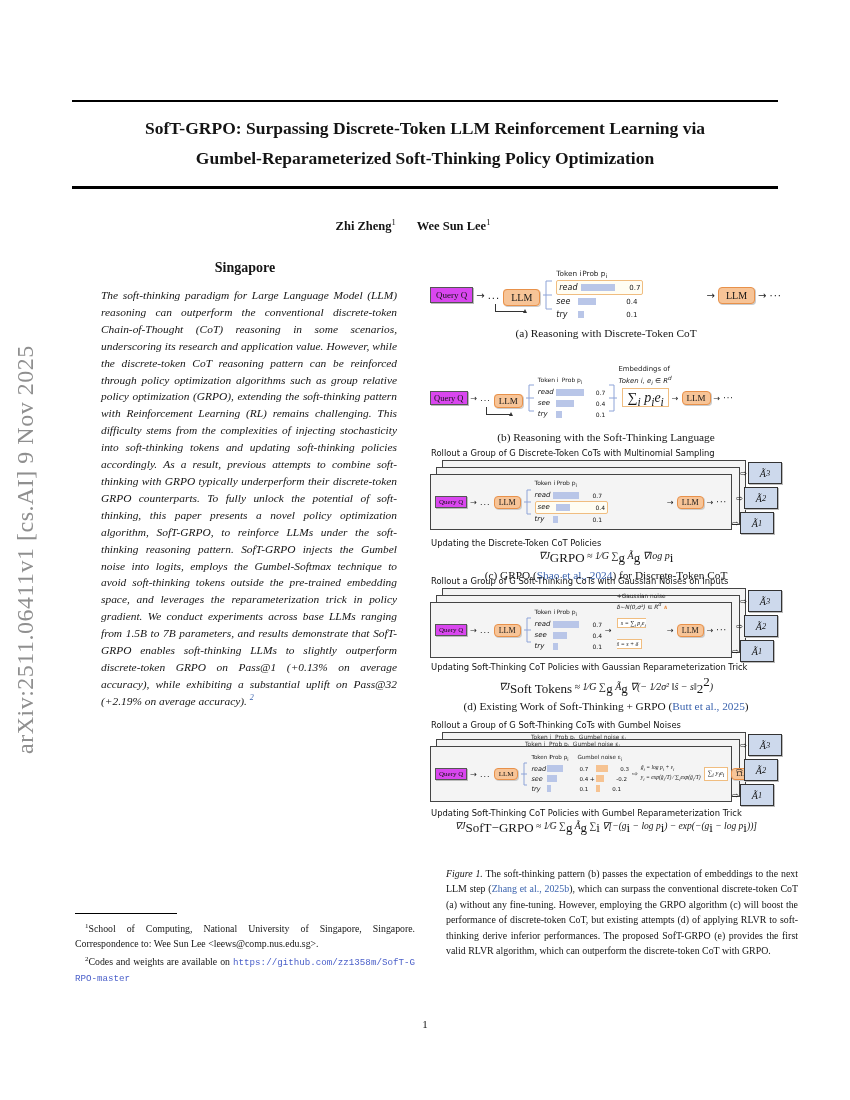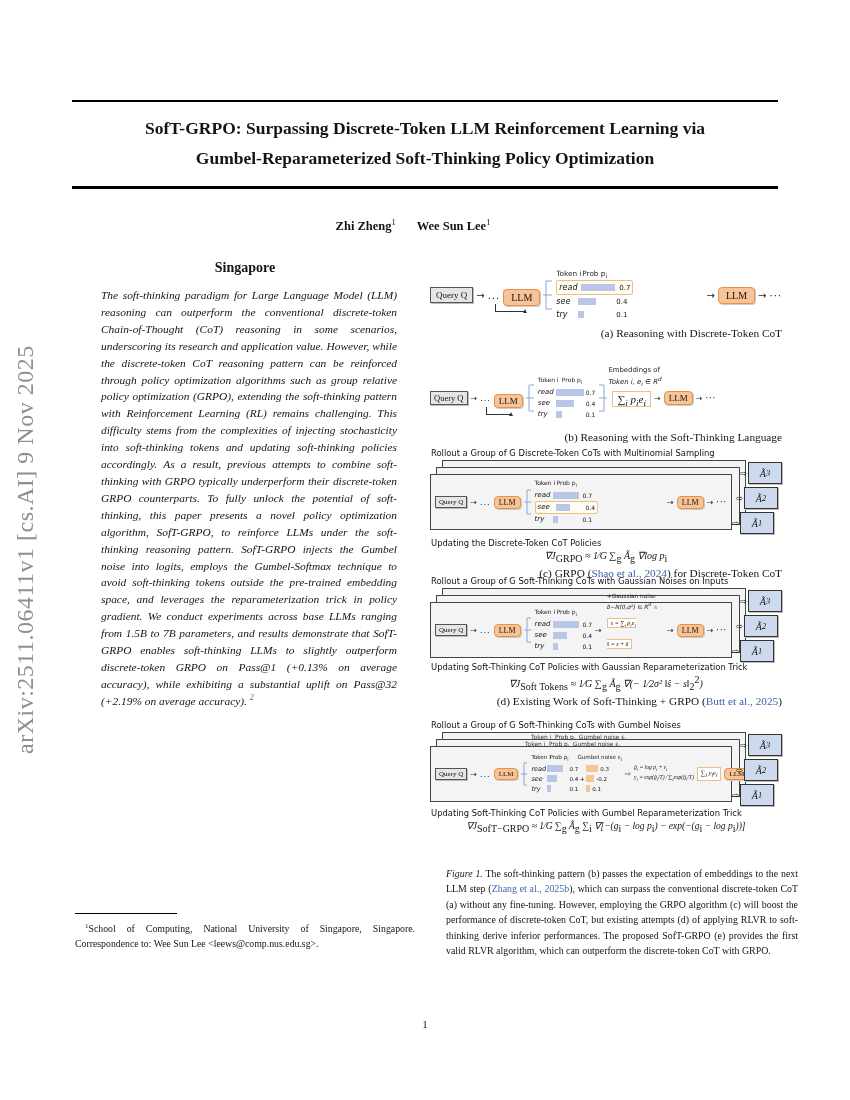--- a/index.html
+++ b/index.html
@@ -37,58 +37,58 @@
   .fn{ text-align:justify;margin:0;}
   .fn sup{font-size:7px;}
   .fn-indent{display:inline-block;width:10px;}
   .mono-link{font-family:"Liberation Mono",monospace;font-size:9.2px;color:#4a5fc9;word-break:break-all;}
 
   .page-num{position:absolute;left:0;top:1018px;width:850px;text-align:center;font-size:11px;}
 
   
   .col-right{position:absolute;left:430px;top:262px;width:352px;font-family:"DejaVu Sans",sans-serif;}
   .subfig{position:absolute;left:0;width:352px;}
-  .subcap{text-align:right;font-size:11.3px;font-family:"Liberation Serif",serif;color:#141414;margin-top:3px;}
+  .subcap{text-align:center;font-size:11.3px;font-family:"Liberation Serif",serif;color:#141414;margin-top:3px;}
   .cite{color:#3c64ae;}
 
   .drow{display:flex;align-items:center;gap:3px;}
-  .qbox{background:#e5e5e5;border:1px solid #555;padding:2px 5px;font-size:9px;
+  .qbox{background:#d946ef;border:1px solid #555;padding:2px 5px;font-size:9px;
         font-family:"Liberation Serif",serif;white-space:nowrap;box-shadow:1px 1px 0 #bbb;}
   .llm{background:#f7c497;border:1.5px solid #e8914a;border-radius:4px;padding:2px 7px;
        font-size:10px;font-family:"Liberation Serif",serif;box-shadow:1px 1px 0 #ccc;}
   .ar{font-size:10px;color:#222;}
   .dots{font-size:10px;letter-spacing:1px;}
   .loopwrap{position:relative;}
   .loop{position:absolute;left:-8px;right:40%;bottom:-7px;height:7px;
         border-left:1px solid #333;border-bottom:1px solid #333;}
   .loop:after{content:"";position:absolute;right:-2px;bottom:-2px;width:0;height:0;
         border-left:2.5px solid transparent;border-right:2.5px solid transparent;
         border-bottom:4px solid #333;}
 
   .fan{flex:0 0 auto;}
   .ttable{display:flex;flex-direction:column;}
   .thead{display:flex;font-size:7.3px;color:#222;margin-bottom:1px;white-space:nowrap;}
   .trow{display:flex;align-items:center;height:13px;}
   .tname{width:22px;font-style:italic;font-size:8px;}
   .barbox{width:36px;display:flex;}
   .bar{height:7px;background:#b9c6e8;}
   .gbar{height:7px;background:#f6c392;}
-  .tprob{font-size:7px;margin-left:2px;text-align:right;}
+  .tprob{font-size:7px;margin-left:12px;text-align:right;}
   .w07{width:34px}.w04{width:18px}.w01{width:6px}
   .sw07{width:26px}.sw04{width:14px}.sw01{width:5px}
   .g03{width:12px}.gm02{width:8px}.g01{width:4px}
   .hl{border:1px solid #f0bd80;background:#fffdf3;border-radius:2px;padding:0 2px;}
 
   .right-end{margin-left:auto;display:flex;align-items:center;gap:3px;}
 
   
   .embed{position:relative;margin-left:2px;}
   .embed-hdr{position:absolute;left:-4px;top:-22px;width:96px;font-size:6.9px;line-height:8.5px;
       color:#222;white-space:nowrap;font-family:"DejaVu Sans",sans-serif;}
-  .sumbox{border:1px solid #f0bd80;background:#fff;padding:1px 4px;font-size:11px;
+  .sumbox{border:1px solid #f0bd80;background:#fff;padding:1px 4px;font-size:14px;
       font-family:"Liberation Serif",serif;font-style:italic;}
 
   
   .rollout-label{font-size:8.4px;color:#111;margin:0 0 2px 1px;white-space:nowrap;}
   .update-label{font-size:8.4px;color:#111;margin:2px 0 1px 1px;white-space:nowrap;}
   .stack{position:relative;height:76px;}
   .panel{position:absolute;background:#f4f4f4;border:1.4px solid #444;width:302px;height:56px;}
   .p-back{left:12px;top:0;}
   .p-mid{left:6px;top:7px;}
   .p-front{left:0;top:14px;display:flex;align-items:center;gap:3px;padding:0 4px;box-sizing:border-box;}
@@ -108,21 +108,21 @@
   .advrow{display:flex;align-items:center;gap:1px;}
   .adv{width:32px;height:20px;background:#cdd9ec;border:1.3px solid #333;display:flex;
        align-items:center;justify-content:center;font-size:10px;font-family:"Liberation Serif",serif;
        font-style:italic;box-shadow:1px 1px 0 #bbb;}
   .adv-ar{font-size:8px;}
   .adv-sh2{margin-right:4px;}
   .adv-sh3{margin-right:8px;}
 
   .formula{text-align:center;font-size:10px;font-family:"Liberation Serif",serif;
       font-style:italic;margin:2px 0;}
-  .formula sub,.formula sup{font-size:10px;font-style:normal;}
+  .formula sub,.formula sup{font-size:13px;font-style:normal;}
 
   
   .noisewrap{position:relative;margin-left:2px;}
   .noise-lbl{position:absolute;left:0;top:-17px;width:100px;font-size:5.8px;line-height:7.5px;
       color:#222;white-space:nowrap;font-family:"DejaVu Sans",sans-serif;}
   .spike{color:#e8914a;font-weight:bold;}
   .eqbox{border:1px solid #f0bd80;background:#fff;padding:1px 3px;
       font-size:6px;line-height:8px;font-family:"Liberation Serif",serif;font-style:italic;
       text-align:center;white-space:nowrap;}
   .eqplain{font-size:5.6px;line-height:7.5px;font-family:"Liberation Serif",serif;
@@ -153,20 +153,21 @@
 
   <div class="col-left">
     <div class="abs-head">Singapore</div>
     <p class="abs-body"><span>The soft-thinking paradigm for Large Language Model (LLM) reasoning can outperform the conventional discrete-token Chain-of-Thought (CoT) reasoning in some scenarios, underscoring its research and application value. However, while the discrete-token CoT reasoning pattern can be reinforced through policy optimization algorithms such as group relative policy optimization (GRPO), extending the soft-thinking pattern with Reinforcement Learning (RL) remains challenging. This difficulty stems from the complexities of injecting stochasticity into soft-thinking tokens and updating soft-thinking policies accordingly. As a result, previous attempts to combine soft-thinking with GRPO typically underperform their discrete-token GRPO counterparts. To fully unlock the potential of soft-thinking, this paper presents a novel policy optimization algorithm, SofT-GRPO, to reinforce LLMs under the soft-thinking reasoning pattern. SofT-GRPO injects the Gumbel noise into logits, employs the Gumbel-Softmax technique to avoid soft-thinking tokens outside the pre-trained embedding space, and leverages the reparameterization trick in policy gradient. We conduct experiments across base LLMs ranging from 1.5B to 7B parameters, and results demonstrate that SofT-GRPO enables soft-thinking LLMs to slightly outperform discrete-token GRPO on Pass@1 (+0.13% on average accuracy), while exhibiting a substantial uplift on Pass@32 (+2.19% on average accuracy).</span> <sup class="fnmark-blue">2</sup></p>
   </div>
 
 
   <div class="footnotes">
     <div class="fn-rule"></div>
     <p class="fn"><span class="fn-indent"></span><sup>1</sup><span>School of Computing, National University of Singapore, Singapore.  Correspondence to:  Wee Sun Lee &lt;leews@comp.nus.edu.sg&gt;.</span></p>
+    <p class="fn"><span class="fn-indent"></span><sup>2</sup><span>Codes and weights are available on </span><span class="mono-link">https://github.com/zz1358m/SofT-GRPO-master</span></p>
   </div>
 
   <div class="page-num">1</div>
 
   <div class="col-right">
 
     <div class="subfig" style="top:4px;">
       <div class="drow" style="height:58px;">
         <span class="qbox"><span>Query Q</span></span>
         <span class="ar">→</span>

